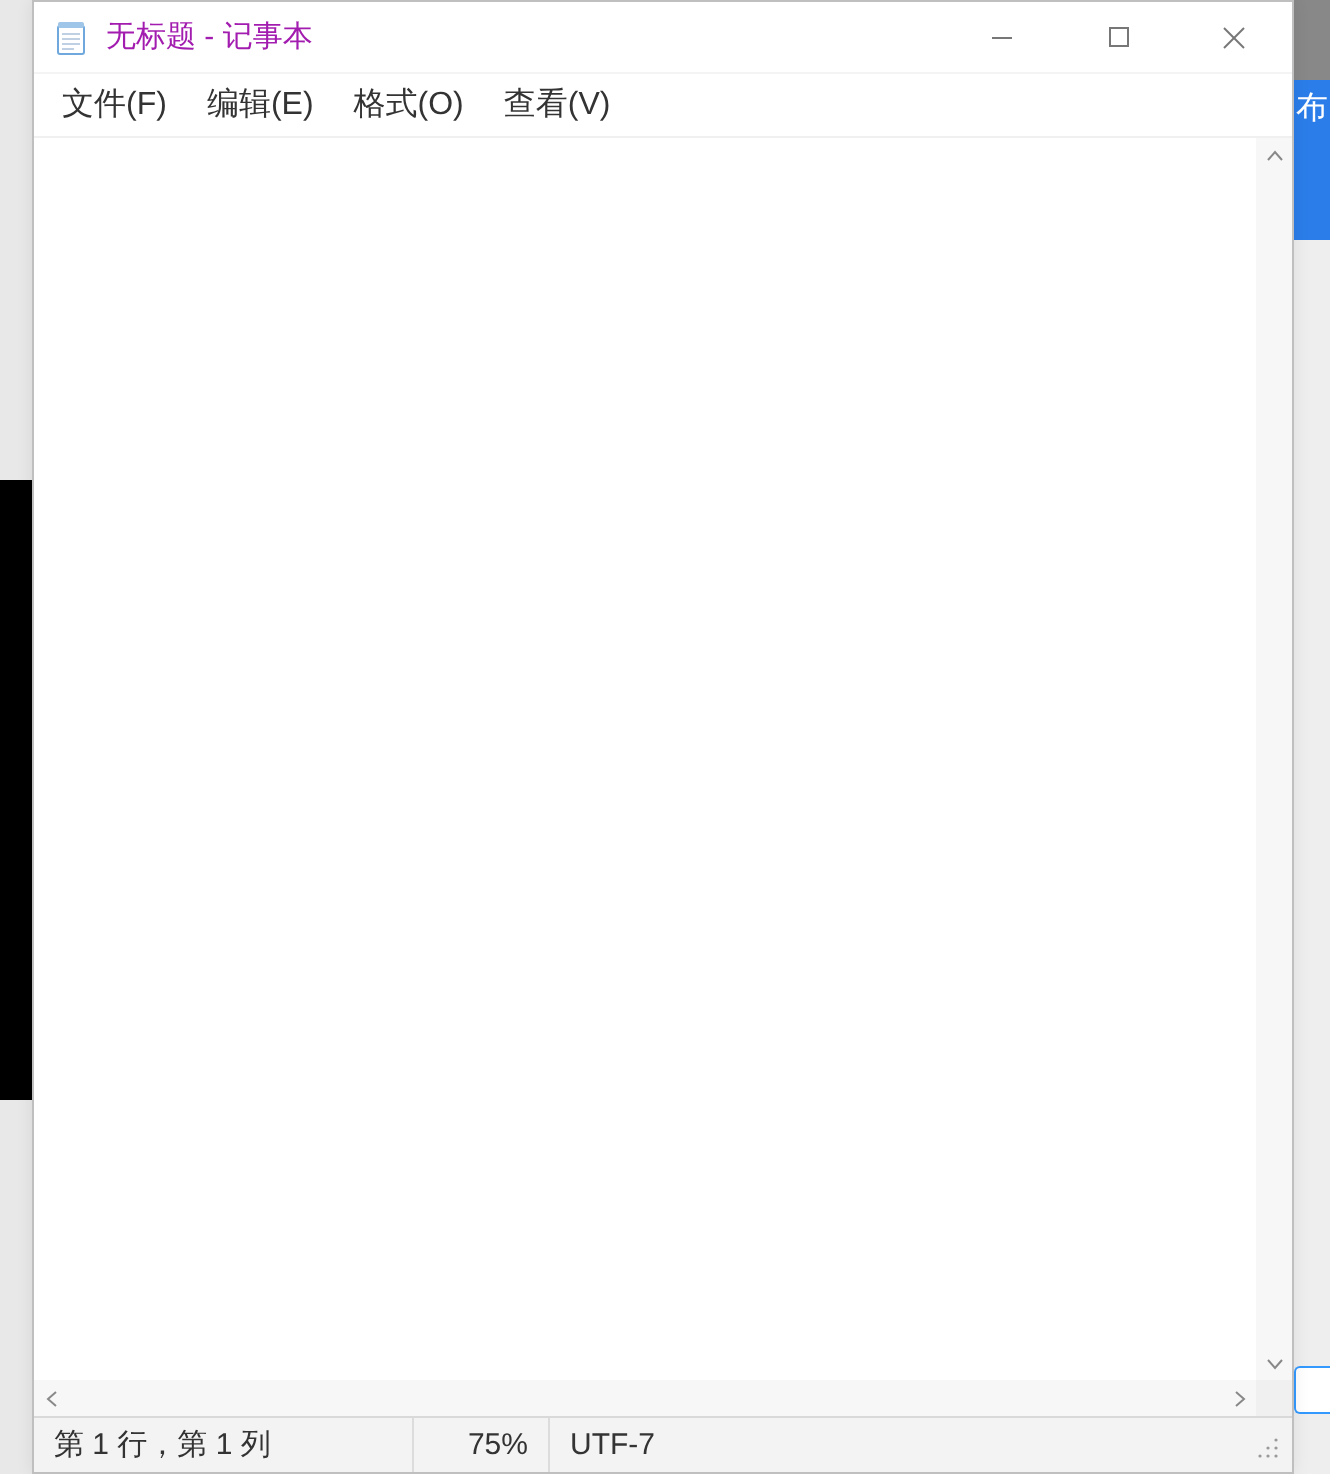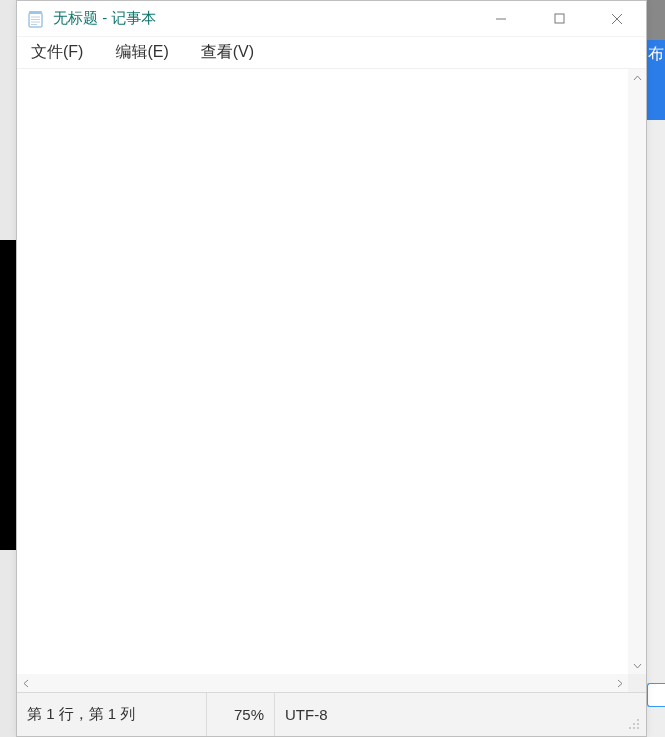--- a/index.html
+++ b/index.html
@@ -64,21 +64,21 @@
       flex-direction: column;
       box-shadow: 0 0 8px rgba(0,0,0,0.08);
     }
 
     .titlebar {
       height: 36px;
       display: flex;
       align-items: center;
       background: #fff;
       border-bottom: 1px solid #f4f4f4;
-      color: #0f766e;
+      color: #a21caf;
       font-size: 15px;
     }
     .titlebar .app-icon {
       width: 18px; height: 18px;
       margin: 0 8px 0 10px;
       display: inline-block;
     }
     .titlebar .title-text { flex: 1; }
     .win-controls { display: flex; height: 100%; }
     .win-btn {
@@ -86,21 +86,21 @@
       display: flex;
       align-items: center;
       justify-content: center;
       color: #777;
     }
 
     .menubar {
       height: 32px;
       display: flex;
       align-items: center;
-      gap: 16px;
+      gap: 4px;
       padding: 0 6px;
       font-size: 16px;
       color: #333;
       background: #fff;
       border-bottom: 1px solid #f0f0f0;
     }
     .menu-item {
       padding: 4px 8px;
       cursor: default;
     }
@@ -144,21 +144,21 @@
     }
     .hscroll .arrow-left, .hscroll .arrow-right {
       width: 18px; height: 18px;
       display: flex; align-items: center; justify-content: center;
       color: #888; font-size: 10px;
     }
     .hscroll .track { flex: 1; }
     .hscroll .corner { width: 18px; height: 18px; background: #f0f0f0; }
 
     .statusbar {
-      height: 44px;
+      height: 28px;
       border-top: 1px solid #d9d9d9;
       background: #f3f3f3;
       display: flex;
       align-items: center;
       font-size: 15px;
       color: #333;
     }
     .status-cell {
       padding: 0 10px;
       height: 100%;
@@ -215,20 +215,21 @@
             <line x1="1" y1="1" x2="11" y2="11" stroke="currentColor" stroke-width="1"></line>
             <line x1="11" y1="1" x2="1" y2="11" stroke="currentColor" stroke-width="1"></line>
           </svg>
       </div>
     </div>
   </div>
 
   <div class="menubar">
     <div class="menu-item">文件(F)</div>
     <div class="menu-item">编辑(E)</div>
+    <div class="menu-item">格式(O)</div>
     <div class="menu-item">查看(V)</div>
   </div>
 
   <div class="editor-wrap">
     <textarea class="editor" spellcheck="false" style=""></textarea>
     <div class="vscroll">
       <div class="arrow-up">
         <svg width="9" height="9" viewBox="0 0 9 9">
             <path d="M1 6 L4.5 2 L8 6" fill="none" stroke="#888" stroke-width="1"></path>
           </svg>
@@ -252,21 +253,21 @@
       <svg width="9" height="9" viewBox="0 0 9 9">
           <path d="M3 1 L7 4.5 L3 8" fill="none" stroke="#888" stroke-width="1"></path>
         </svg>
     </div>
     <div class="corner"></div>
   </div>
 
   <div class="statusbar">
     <div class="status-cell pos">第 1 行，第 1 列</div>
     <div class="status-cell zoom">75%</div>
-    <div class="status-cell enc">UTF-8</div>
+    <div class="status-cell enc">UTF-7</div>
     <div class="resize-grip">
       <svg width="14" height="14" viewBox="0 0 14 14">
         <circle cx="12" cy="4" r="0.8" fill="#999"></circle>
         <circle cx="8" cy="8" r="0.8" fill="#999"></circle>
           <circle cx="12" cy="8" r="0.8" fill="#999"></circle>
         <circle cx="4" cy="12" r="0.8" fill="#999"></circle>
           <circle cx="8" cy="12" r="0.8" fill="#999"></circle>
           <circle cx="12" cy="12" r="0.8" fill="#999"></circle>
       </svg>
     </div>

